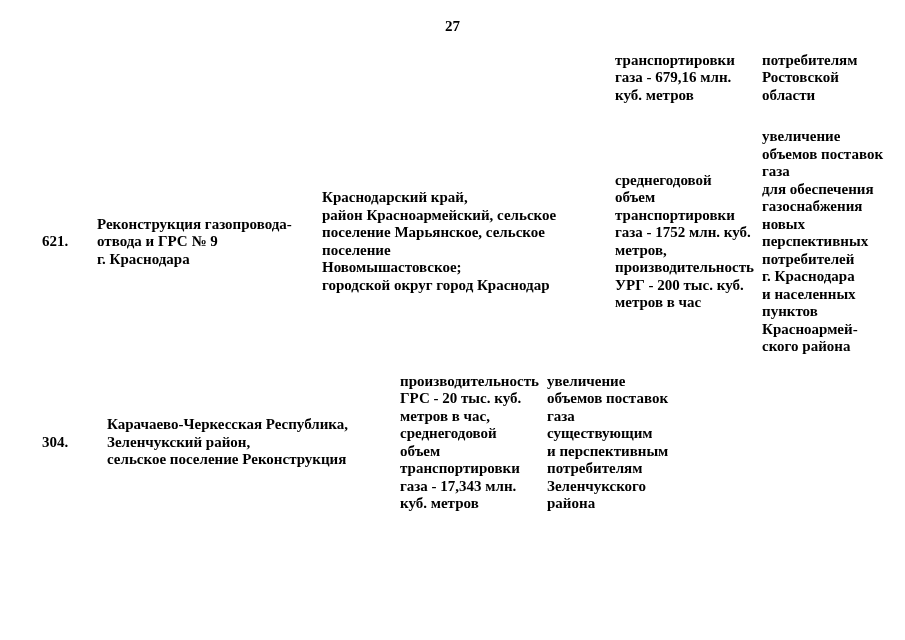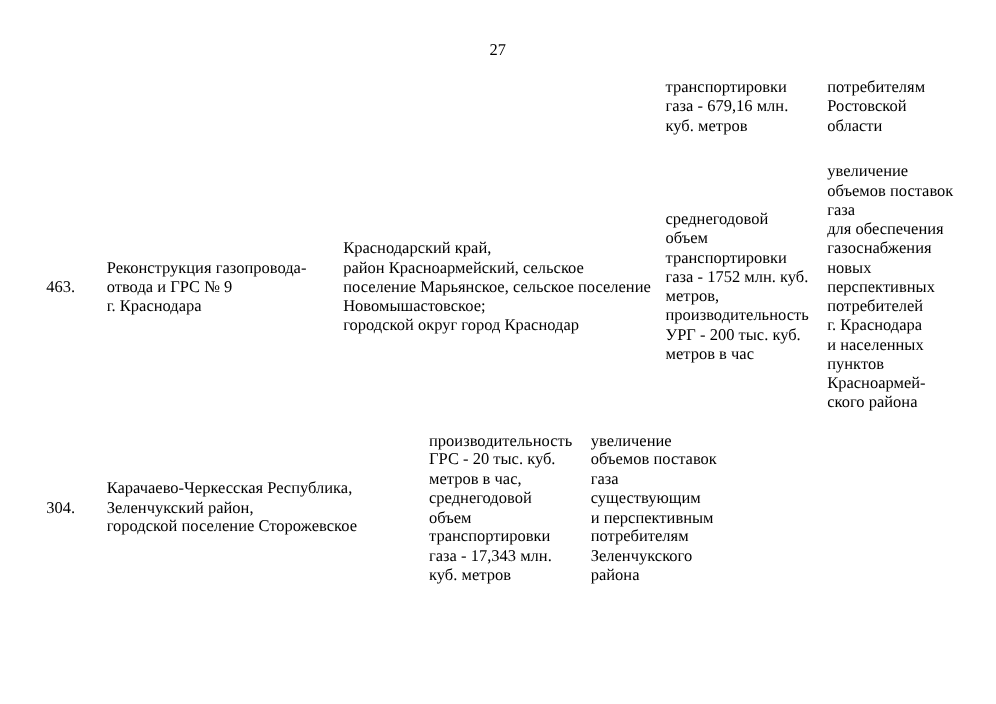--- a/index.html
+++ b/index.html
@@ -9,22 +9,23 @@
     background: #ffffff;
     font-family: "Liberation Serif", "DejaVu Serif", serif;
     font-size: 15px;
     line-height: 17.5px;
     color: #000000;
     overflow: hidden;
   }
   .page {
     width: 905px;
     height: 640px;
-    padding-top: 38px;
+    padding-top: 18px;
     position: relative;
+    font-weight: bold;
   }
   .page-number {
     width: 100%;
     text-align: center;
   }
   .doc-table {
     width: 100%;
   }
   .row {
     display: flex;
@@ -34,21 +35,21 @@
   }
   .row.continuation { margin-top: 16px; }
   .row.r402 { margin-top: 24px; }
   .row.r403 { margin-top: 17px; }
   .cell {
     white-space: pre-line;
     overflow: visible;
   }
   .c-num      { width: 55px;  flex: 0 0 55px;  }
   .c-name     { width: 215px; flex: 0 0 215px; }
-  .c-location { width: 293px; flex: 0 0 293px; }
+  .c-location { width: 293px; flex: 0 0 293px; margin-left: 10px; }
   .c-capacity { width: 147px; flex: 0 0 147px; }
   .c-purpose  { width: 153px; flex: 1 1 auto;  }
 </style>
 </head>
 <body>
 
 <div class="page">
 
   <div class="page-number">27</div>
 
@@ -60,21 +61,21 @@
       <div class="cell c-location"></div>
       <div class="cell c-capacity">транспортировки
 газа - 679,16 млн.
 куб. метров</div>
       <div class="cell c-purpose">потребителям
 Ростовской
 области</div>
     </div>
 
     <div class="row r402">
-      <div class="cell c-num">463.</div>
+      <div class="cell c-num">621.</div>
       <div class="cell c-name">Реконструкция газопровода-
 отвода и ГРС № 9
 г. Краснодара</div>
       <div class="cell c-location">Краснодарский край,
 район Красноармейский, сельское
 поселение Марьянское, сельское поселение
 Новомышастовское;
 городской округ город Краснодар</div>
       <div class="cell c-capacity">среднегодовой
 объем
@@ -96,21 +97,21 @@
 и населенных
 пунктов
 Красноармей-
 ского района</div>
     </div>
 
     <div class="row r403">
       <div class="cell c-num">304.</div>
       <div class="cell c-location">Карачаево-Черкесская Республика,
 Зеленчукский район,
-городской поселение Сторожевское</div>
+сельское поселение Реконструкция</div>
       <div class="cell c-capacity">производительность
 ГРС - 20 тыс. куб.
 метров в час,
 среднегодовой
 объем
 транспортировки
 газа - 17,343 млн.
 куб. метров</div>
       <div class="cell c-purpose">увеличение
 объемов поставок

